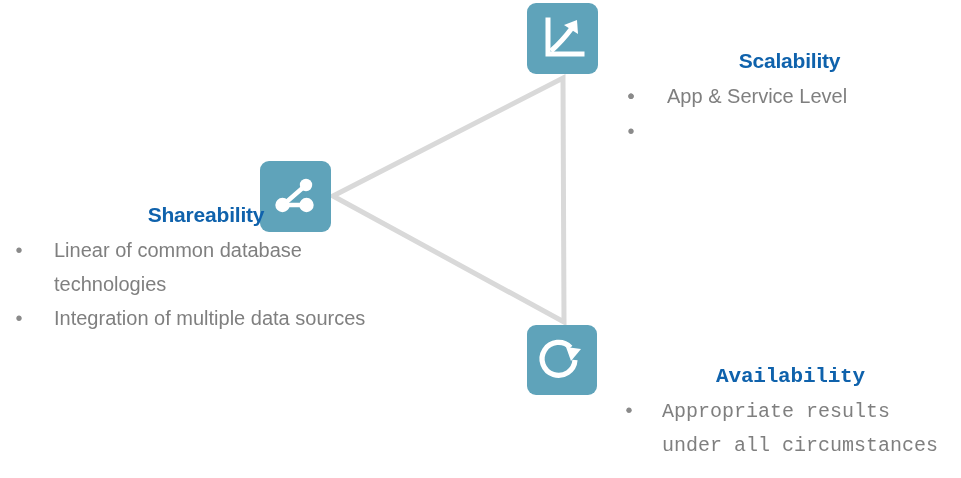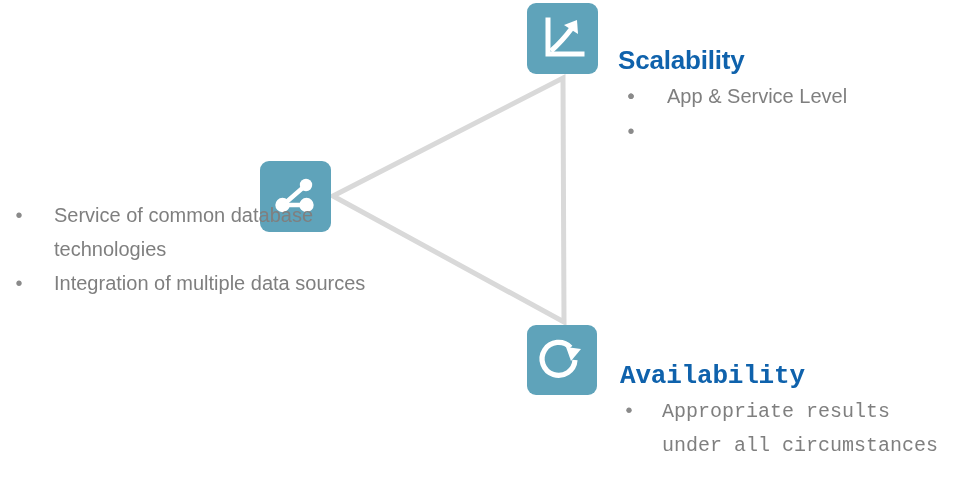--- a/index.html
+++ b/index.html
@@ -44,25 +44,26 @@
 
   
   .block { position: absolute; }
   #block-shareability { left: 6px;   top: 198px; width: 400px; }
   #block-scalability  { left: 618px; top: 44px;  width: 343px; }
   #block-availability { left: 620px; top: 360px; width: 341px; font-family: Liberation Mono, monospace; }
 
   .heading {
     color: #0f62ac;
     font-weight: bold;
-    font-size: 26px;
+    font-size: 21px;
     line-height: 33px;
     letter-spacing: -0.2px;
     margin: 0 0 2px 0;
     white-space: nowrap;
+    text-align: center;
   }
 
   ul.bullets {
     list-style: none;
     margin: 0;
     padding: 0;
   }
   ul.bullets li {
     position: relative;
     color: #7f7f7f;
@@ -129,24 +130,25 @@
   </div>
 
   <div class="icon-tile" id="icon-availability">
     <svg width="52" height="52" viewBox="0 0 52 52" xmlns="http://www.w3.org/2000/svg">
       <path d="M 34.5 13.5 A 16.5 16.5 0 1 0 39 26" fill="none" stroke="#ffffff" stroke-width="5.2" stroke-linecap="butt"></path>
       <polygon points="30,13 45,15 35,27" fill="#ffffff"></polygon>
     </svg>
   </div>
 
   <div class="block" id="block-shareability">
+    <div class="heading">Shareability</div>
     <ul class="bullets">
       <li>
         <span class="bullet-dot">•</span>
-        <span>Service of common database technologies</span>
+        <span>Linear of common database technologies</span>
       </li>
       <li>
         <span class="bullet-dot">•</span>
         <span>Integration of multiple data sources</span>
       </li>
     </ul>
   </div>
 
   <div class="block" id="block-scalability">
     <div class="heading">Scalability</div>

